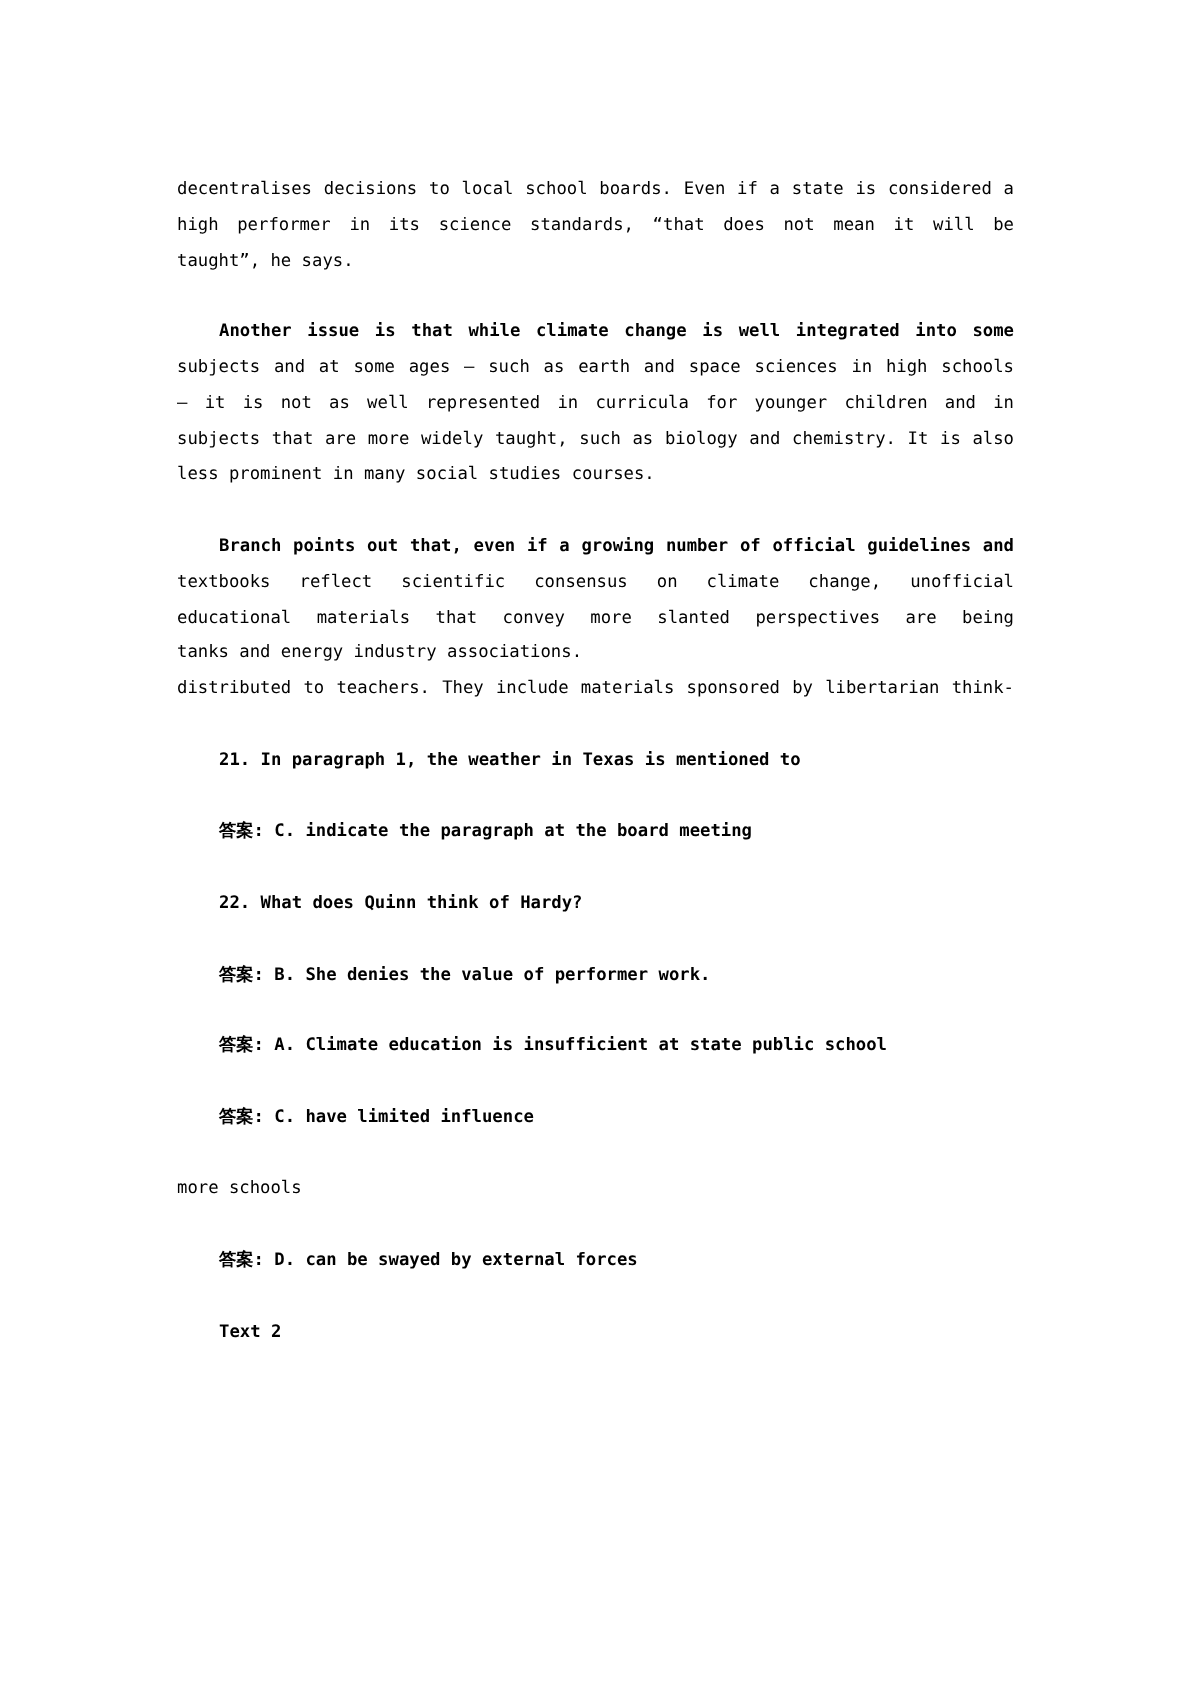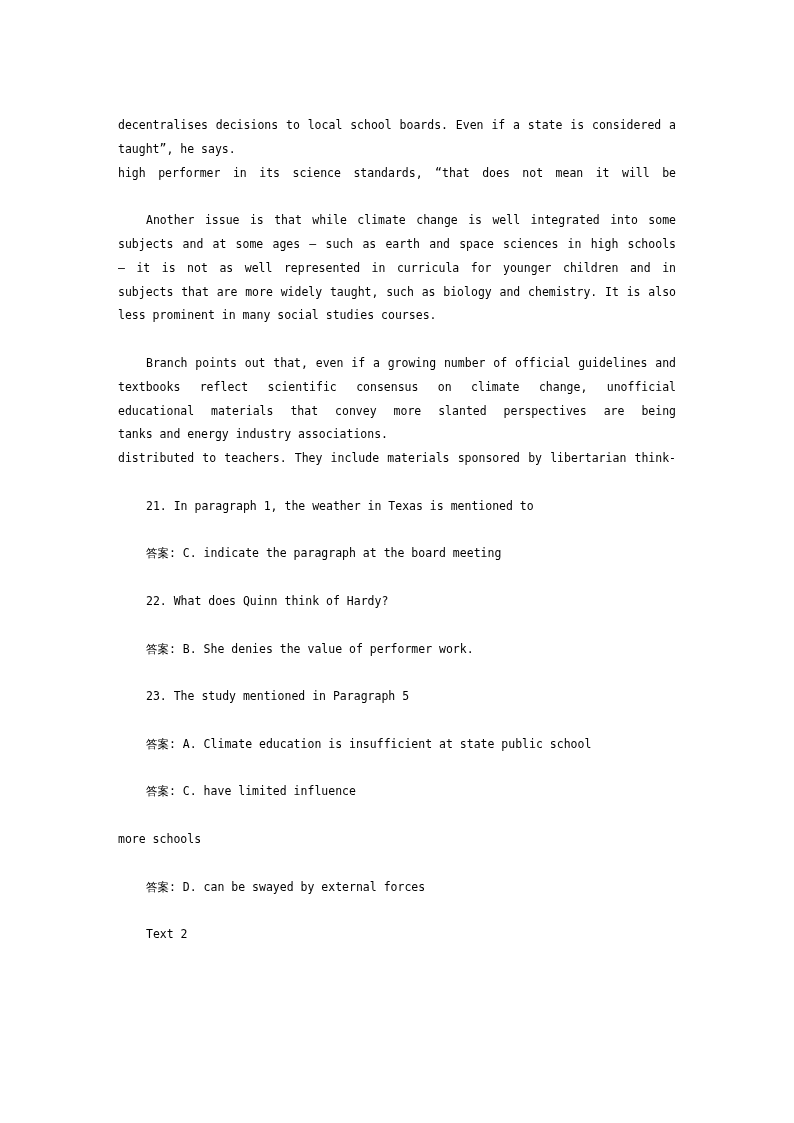--- a/index.html
+++ b/index.html
@@ -22,30 +22,30 @@
   .line {
     height: 23.8px;
     line-height: 23.8px;
     font-size: 11.5px;
     color: #000000;
   }
   .line.stretch {
     text-align: justify;
     text-align-last: justify;
   }
-  .line.indent { text-indent: 28px; }
+  .line.indent { text-indent: 28px; font-weight: bold; }
 </style>
 </head>
 <body>
 
 <div class="doc">
     <div class="block">
       <div class="line stretch">decentralises decisions to local school boards. Even if a state is considered a</div>
+      <div class="line stretch">high performer in its science standards, “that does not mean it will be</div>
       <div class="line">taught”, he says.</div>
-      <div class="line stretch">high performer in its science standards, “that does not mean it will be</div>
     </div>
     <div class="block">
       <div class="line stretch indent">Another issue is that while climate change is well integrated into some</div>
       <div class="line stretch">subjects and at some ages — such as earth and space sciences in high schools</div>
       <div class="line stretch">— it is not as well represented in curricula for younger children and in</div>
       <div class="line stretch">subjects that are more widely taught, such as biology and chemistry. It is also</div>
       <div class="line">less prominent in many social studies courses.</div>
     </div>
     <div class="block">
       <div class="line stretch indent">Branch points out that, even if a growing number of official guidelines and</div>
@@ -60,23 +60,20 @@
     <div class="block">
       <div class="line indent">答案: C. indicate the paragraph at the board meeting</div>
     </div>
     <div class="block">
       <div class="line indent">22. What does Quinn think of Hardy?</div>
     </div>
     <div class="block">
       <div class="line indent">答案: B. She denies the value of performer work.</div>
     </div>
     <div class="block">
-      <div class="line indent">23. The study mentioned in Paragraph 5</div>
-    </div>
-    <div class="block">
       <div class="line indent">答案: A. Climate education is insufficient at state public school</div>
     </div>
     <div class="block">
       <div class="line indent">答案: C. have limited influence</div>
     </div>
     <div class="block">
       <div class="line">more schools</div>
     </div>
     <div class="block">
       <div class="line indent">答案: D. can be swayed by external forces</div>

